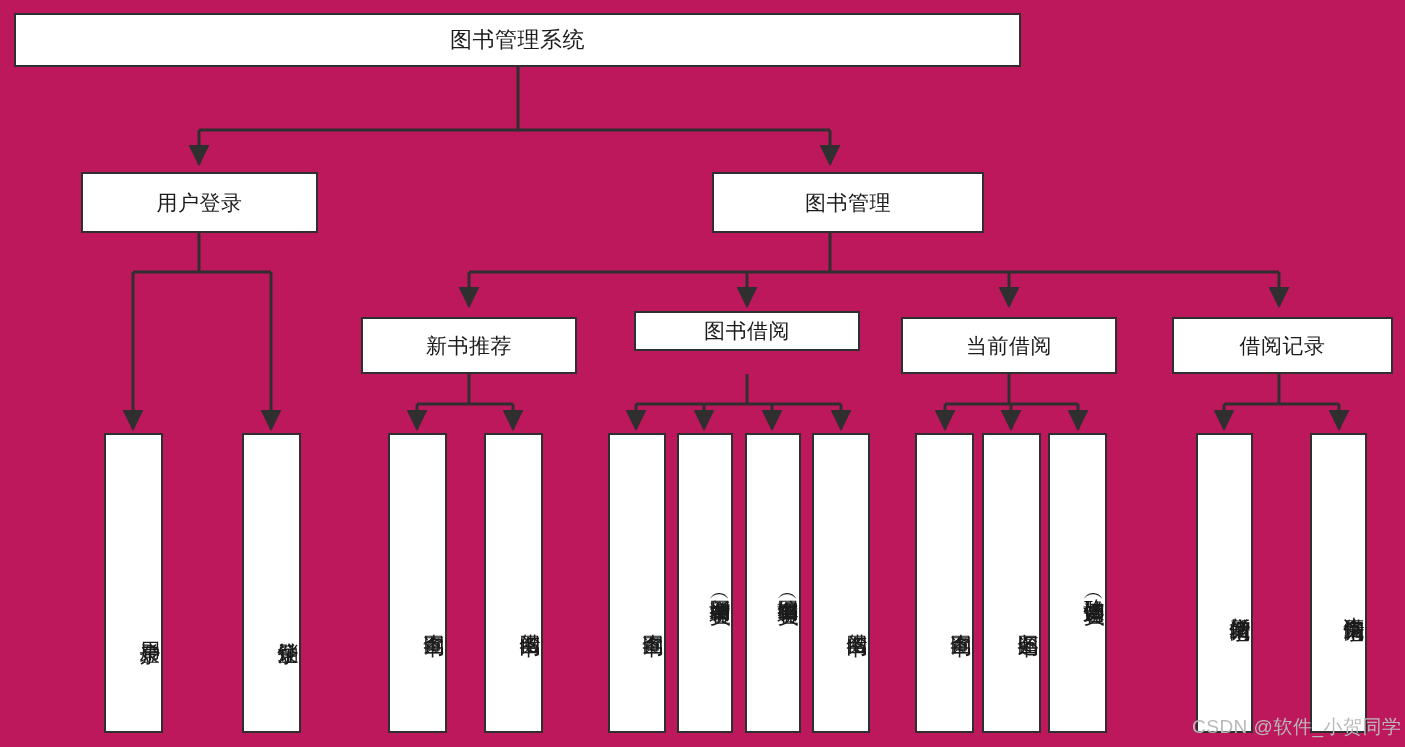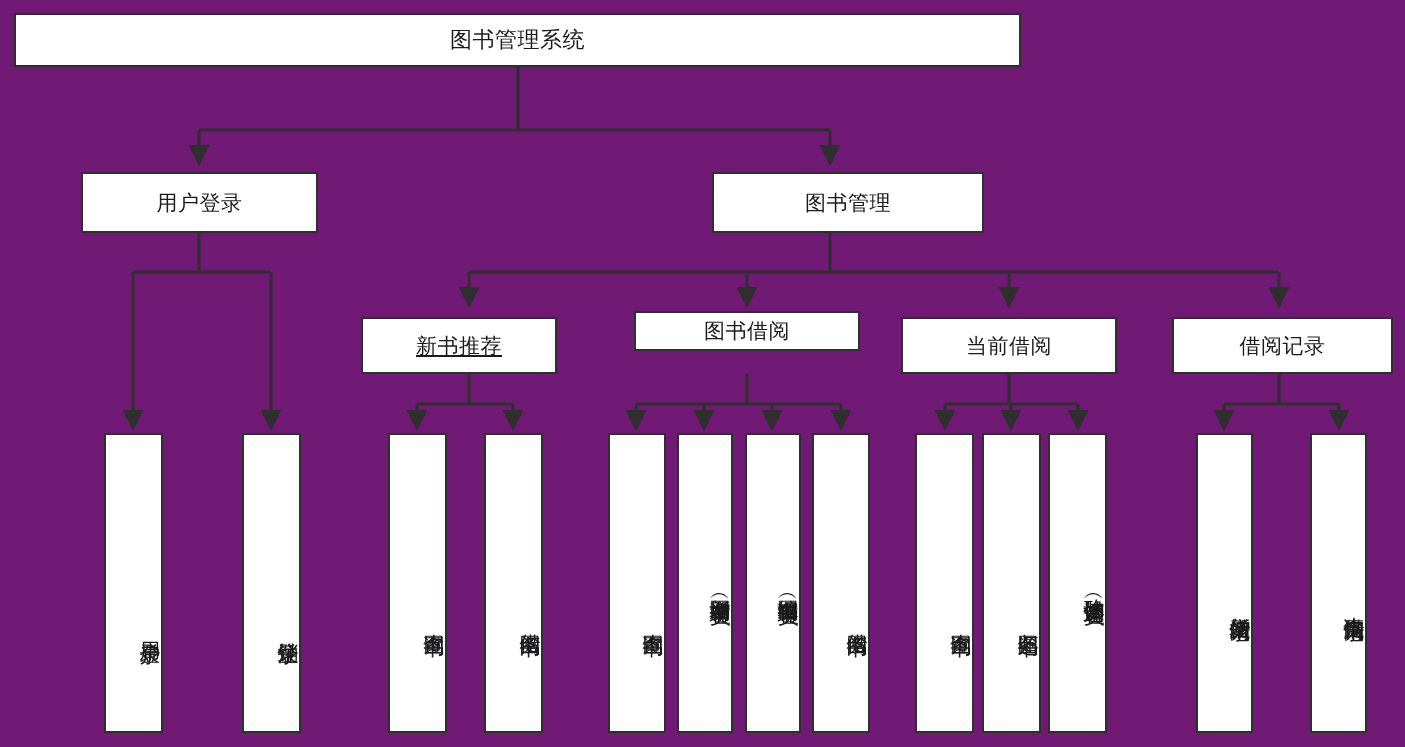--- a/index.html
+++ b/index.html
@@ -4,21 +4,21 @@
 <style>
   html, body {
     margin: 0;
     padding: 0;
     background: #ffffff;
   }
   #canvas {
     position: relative;
     width: 1405px;
     height: 747px;
-    background: #701a75;
+    background: #be185d;
     font-family: "Liberation Sans", "DejaVu Sans", sans-serif;
     overflow: hidden;
   }
   #wires {
     position: absolute;
     left: 0;
     top: 0;
     width: 1405px;
     height: 747px;
     pointer-events: none;
@@ -122,21 +122,21 @@
     <span>图书管理系统</span>
   </div>
 
   <div class="node horiz" style="left:81px; top:172px; width:237px; height:61px;">
     <span>用户登录</span>
   </div>
   <div class="node horiz" style="left:712px; top:172px; width:272px; height:61px;">
     <span>图书管理</span>
   </div>
 
-  <div class="node horiz" style="left:361px; top:317px; width:196px; height:57px;text-decoration:underline;">
+  <div class="node horiz" style="left:361px; top:317px; width:216px; height:57px;">
     <span>新书推荐</span>
   </div>
   <div class="node horiz" style="left:634px; top:311px; width:226px; height:40px;">
     <span>图书借阅</span>
   </div>
   <div class="node horiz" style="left:901px; top:317px; width:216px; height:57px;">
     <span>当前借阅</span>
   </div>
   <div class="node horiz" style="left:1172px; top:317px; width:221px; height:57px;">
     <span>借阅记录</span>
@@ -179,14 +179,15 @@
     <span class="vtext">确认归还（管理员）</span>
   </div>
 
   <div class="node vert" style="left:1196px; top:433px; width:57px; height:300px; padding-top:40px;">
     <span class="vtext">新增借阅记录</span>
   </div>
   <div class="node vert" style="left:1310px; top:433px; width:57px; height:300px; padding-top:40px;">
     <span class="vtext">查询借阅记录</span>
   </div>
 
+  <div class="watermark" style="left:1192px; top:714px;">CSDN @软件_小贺同学</div>
 
 </div>
 
 </body></html>

